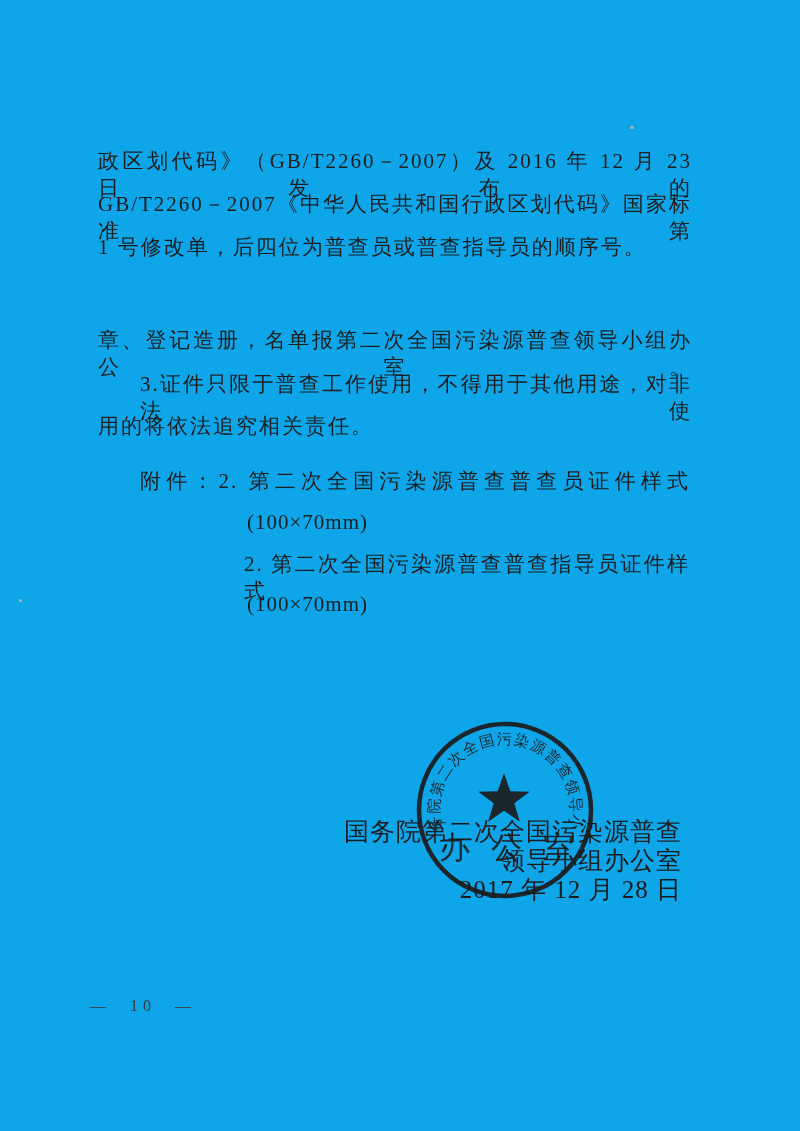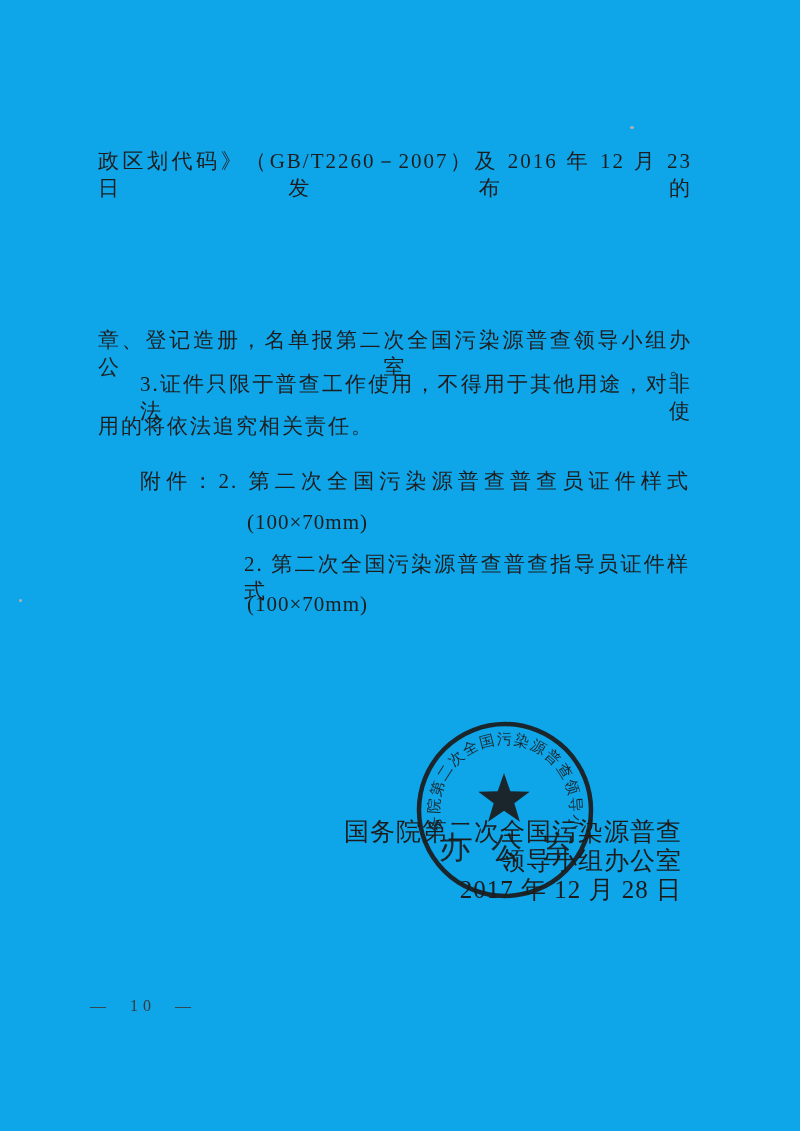--- a/index.html
+++ b/index.html
@@ -73,20 +73,22 @@
   }
   .speck-1 { left: 630px; top: 126px; width: 4px; height: 3px; }
   .speck-2 { left: 19px;  top: 599px; width: 3px; height: 3px; }
 </style>
 </head>
 <body>
 
 <div class="page">
 
   <div class="line just l1">政区划代码》（GB/T2260－2007）及 2016 年 12 月 23 日发布的</div>
+  <div class="line just l2">GB/T2260－2007《中华人民共和国行政区划代码》国家标准第</div>
+  <div class="line l3">1 号修改单，后四位为普查员或普查指导员的顺序号。</div>
   <div class="line just l5">章、登记造册，名单报第二次全国污染源普查领导小组办公室。</div>
   <div class="line just l6">3.证件只限于普查工作使用，不得用于其他用途，对非法使</div>
   <div class="line l7">用的将依法追究相关责任。</div>
 
   <div class="line just a1">附件：2. 第二次全国污染源普查普查员证件样式</div>
   <div class="line a2">(100×70mm)</div>
   <div class="line just a3">2. 第二次全国污染源普查普查指导员证件样式</div>
   <div class="line a4">(100×70mm)</div>
 
   <div class="sig s1">国务院第二次全国污染源普查</div>

